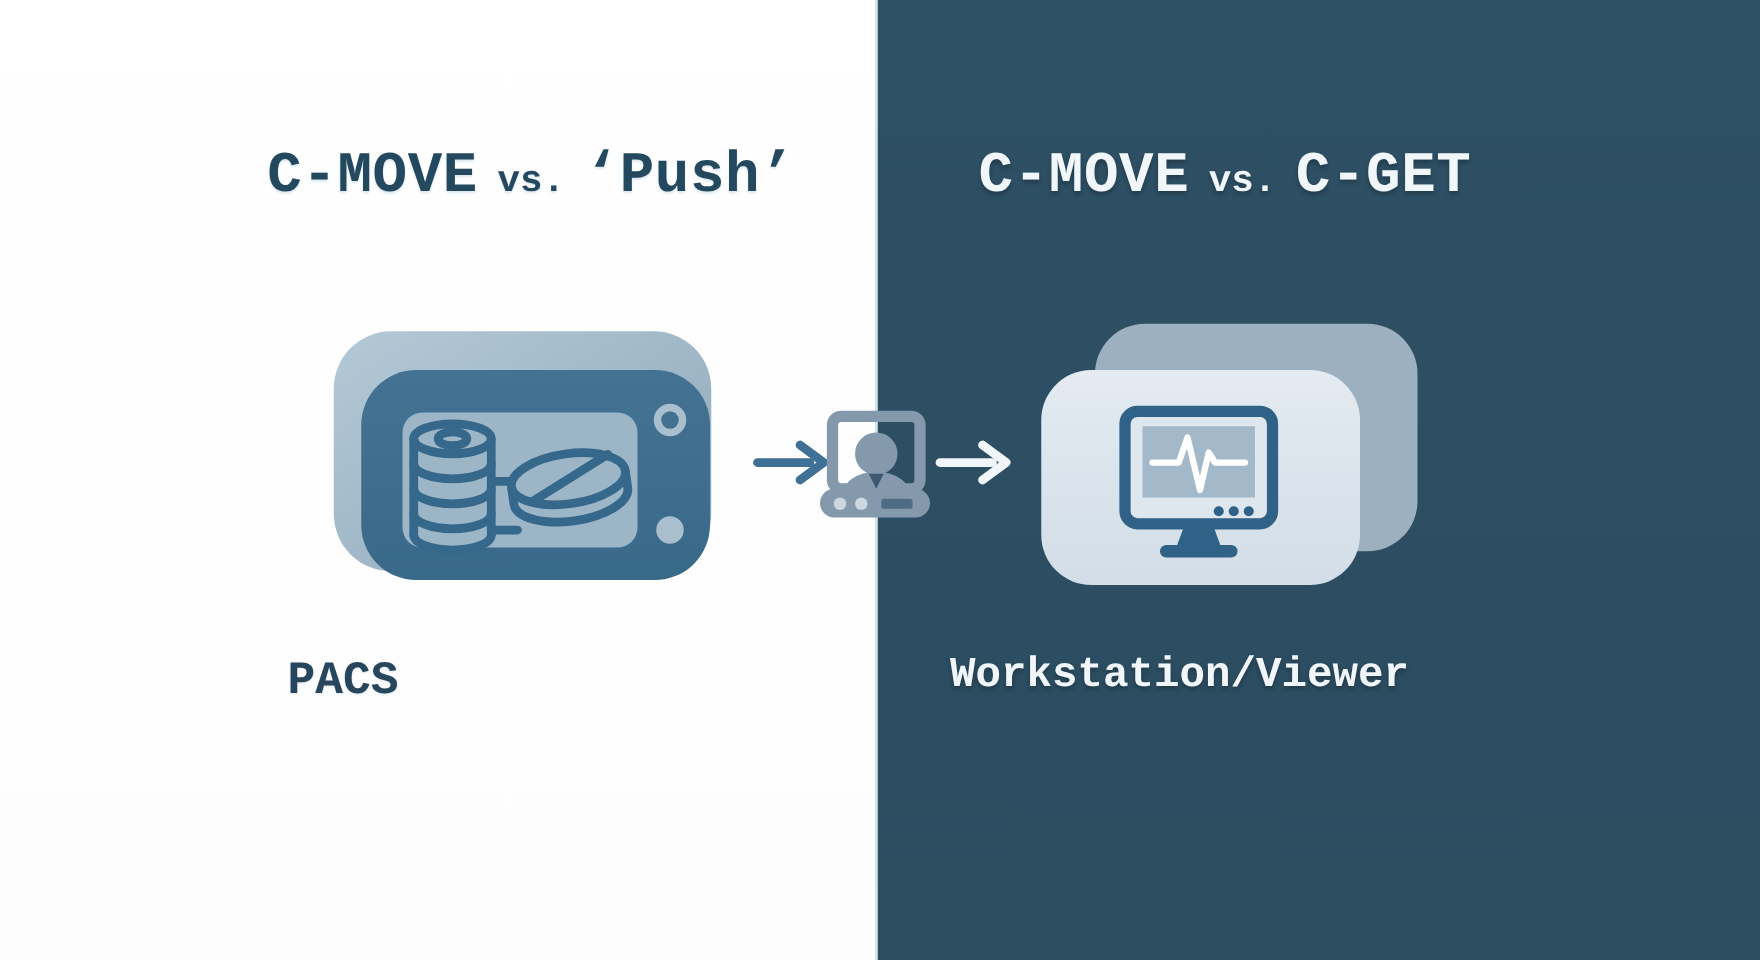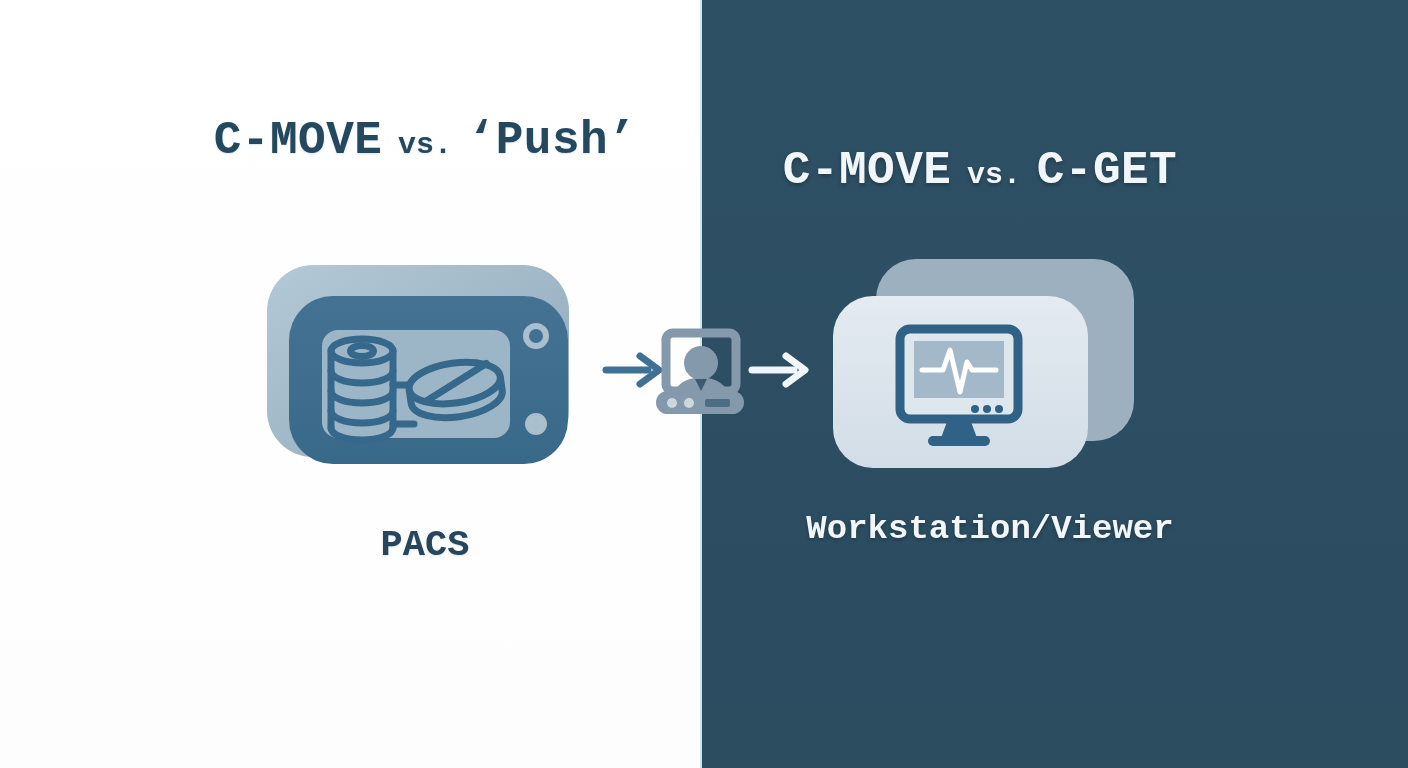--- a/index.html
+++ b/index.html
@@ -12,27 +12,27 @@
   .half.left{left:0;width:700px;background:linear-gradient(180deg,#ffffff,#fdfdfd);}
   .half.right{left:700px;width:708px;background:linear-gradient(180deg,#2e5065,#2c4c60);
     border-left:2px solid #cfe4ec;}
   .title{
     position:absolute;top:110px;text-align:center;line-height:62px;
     font-weight:700;white-space:nowrap;
   }
   .title .big{font-size:46px;letter-spacing:.5px;}
   .title .vs{font-size:30px;font-weight:700;margin:0 6px;}
   .title.dark{left:120px;width:610px;color:#24495f;text-shadow:0 1px 2px rgba(185,210,225,.55);}
-  .title.light{left:700px;width:560px;color:#f0f6f9;text-shadow:0 2px 4px rgba(0,0,0,.28);margin-top:30px;}
+  .title.light{left:700px;width:560px;color:#f0f6f9;text-shadow:0 2px 4px rgba(0,0,0,.28);}
   .device-label{
-    position:absolute;font-weight:700;text-align:center;white-space:nowrap;
+    position:absolute;font-weight:700;text-align:left;white-space:nowrap;
   }
   .device-label.pacs{left:230px;top:524px;width:390px;font-size:37px;color:#27465c;
     text-shadow:0 1px 2px rgba(185,210,225,.5);}
-  .device-label.ws{left:760px;top:508px;width:460px;font-size:34px;line-height:42px;
+  .device-label.ws{left:760px;top:520px;width:460px;font-size:34px;line-height:42px;
     color:#f0f6f9;text-shadow:0 2px 4px rgba(0,0,0,.28);white-space:normal;}
   .abs{position:absolute;}
 </style>
 </head>
 <body>
 
 <div class="stage">
 
   <div class="half left"></div>
   <div class="half right"></div>

